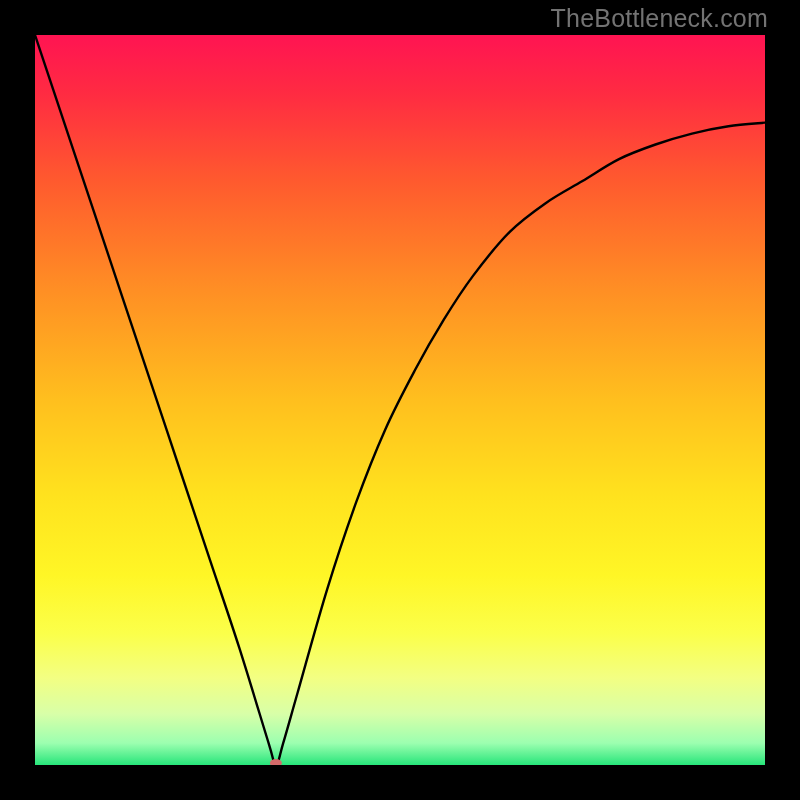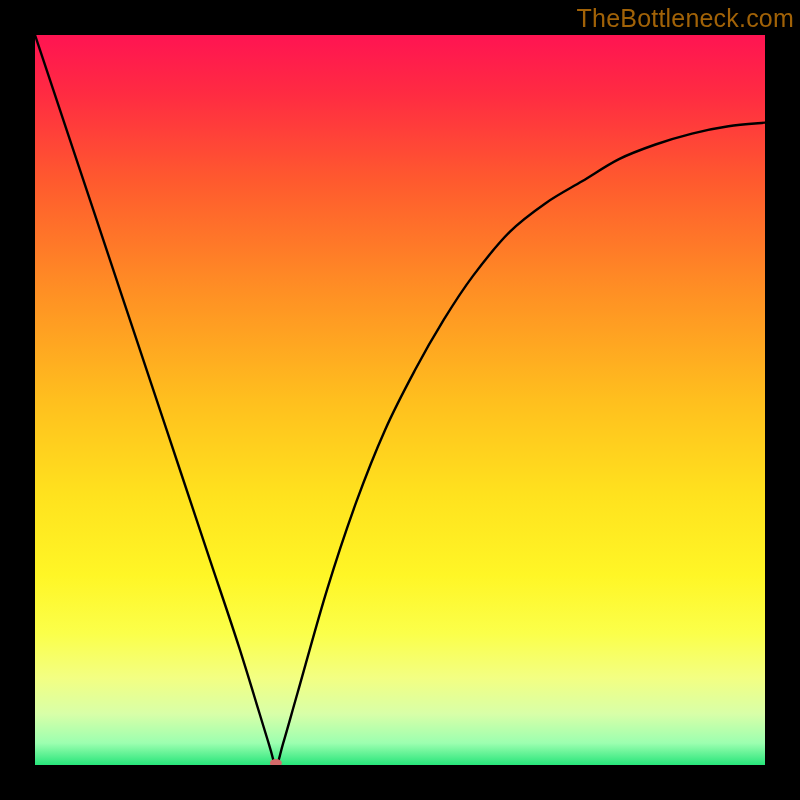--- a/index.html
+++ b/index.html
@@ -35,22 +35,22 @@
   .curve-svg {
     position: absolute;
     left: 0;
     top: 0;
     width: 100%;
     height: 100%;
   }
   .watermark {
     position: absolute;
     top: 4px;
-    right: 6px;
-    color: #a16207;
+    right: 32px;
+    color: #737373;
     font-size: 25px;
     letter-spacing: 0.2px;
     font-weight: 400;
   }
 </style>
 </head>
 <body>
 
 <div class="frame">
 

